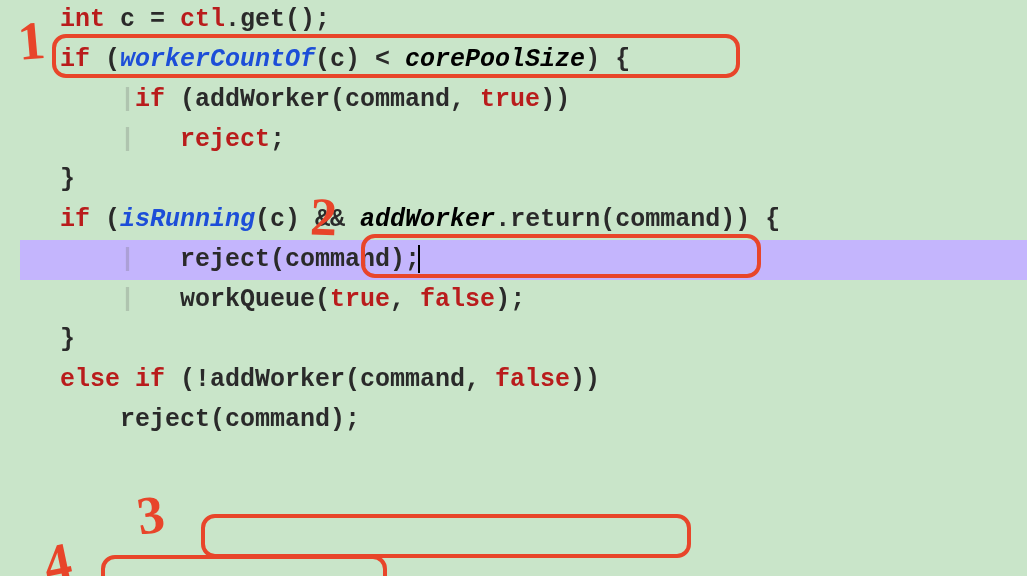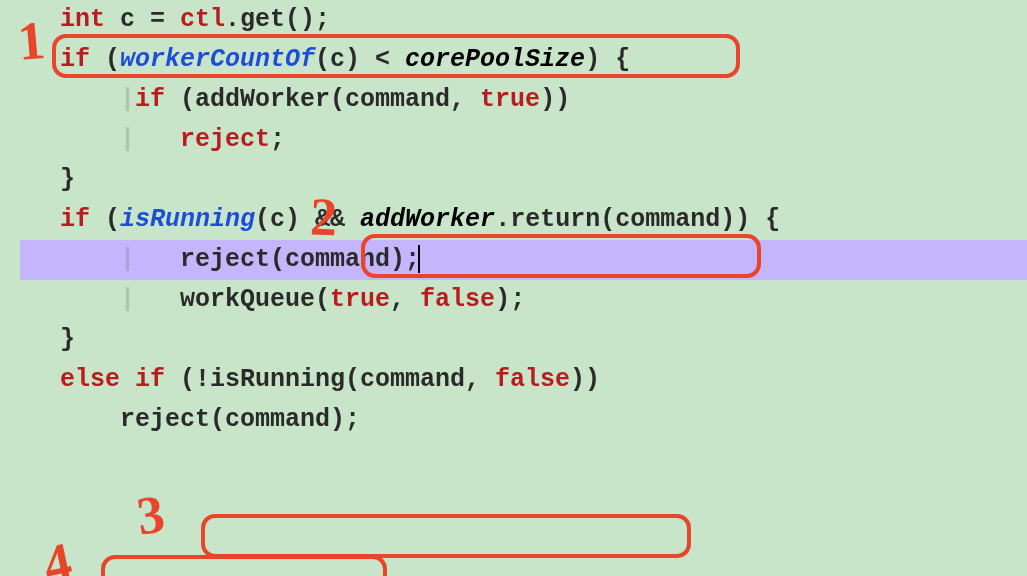--- a/index.html
+++ b/index.html
@@ -67,21 +67,21 @@
 <div class="code-container">
   <div class="line"><span class="kw">int</span><span class="txt"> c = </span><span class="kw">ctl</span><span class="txt">.get();</span></div>
   <div class="line"><span class="kw">if</span><span class="txt"> (</span><span class="fn-italic">workerCountOf</span><span class="txt">(c) &lt; </span><span class="field">corePoolSize</span><span class="txt">) {</span></div>
   <div class="line">    <span class="guide">|</span><span class="kw">if</span><span class="txt"> (addWorker(command, </span><span class="kw">true</span><span class="txt">))</span></div>
   <div class="line">    <span class="guide">|</span>   <span class="kw">reject</span><span class="txt">;</span></div>
   <div class="line"><span class="txt">}</span></div>
   <div class="line"><span class="kw">if</span><span class="txt"> (</span><span class="fn-italic">isRunning</span><span class="txt">(c) &amp;&amp; </span><span class="field">addWorker</span><span class="txt">.return(command)) {</span></div>
   <div class="line cursor-line">    <span class="guide">|</span>   <span class="txt">reject(command);</span><span class="cursor"></span></div>
   <div class="line">    <span class="guide">|</span>   <span class="txt">workQueue(</span><span class="kw">true</span><span class="txt">, </span><span class="kw">false</span><span class="txt">);</span></div>
   <div class="line"><span class="txt">}</span></div>
-  <div class="line"><span class="kw">else if</span><span class="txt"> (!isRunning(command, </span><span class="kw">false</span><span class="txt">))</span></div>
+  <div class="line"><span class="kw">else if</span><span class="txt"> (!addWorker(command, </span><span class="kw">false</span><span class="txt">))</span></div>
   <div class="line">    <span class="txt">reject(command);</span></div>
 </div>
 
 <div class="annotation box" id="box1" style="top: 34px; left: 52px; width: 688px; height: 44px;"></div>
 <div class="annotation box" id="box2" style="top: 234px; left: 361px; width: 400px; height: 44px;"></div>
 <div class="annotation box" id="box3" style="top: 514px; left: 201px; width: 490px; height: 44px;"></div>
 <div class="annotation box" id="box4" style="top: 555px; left: 101px; width: 286px; height: 40px;"></div>
 
 <div class="hand-num" id="hn1" style="top: 14px; left: 18px; transform: rotate(-5deg);">1</div>
 <div class="hand-num" id="hn2" style="top: 190px; left: 310px; transform: rotate(2deg);">2</div>

